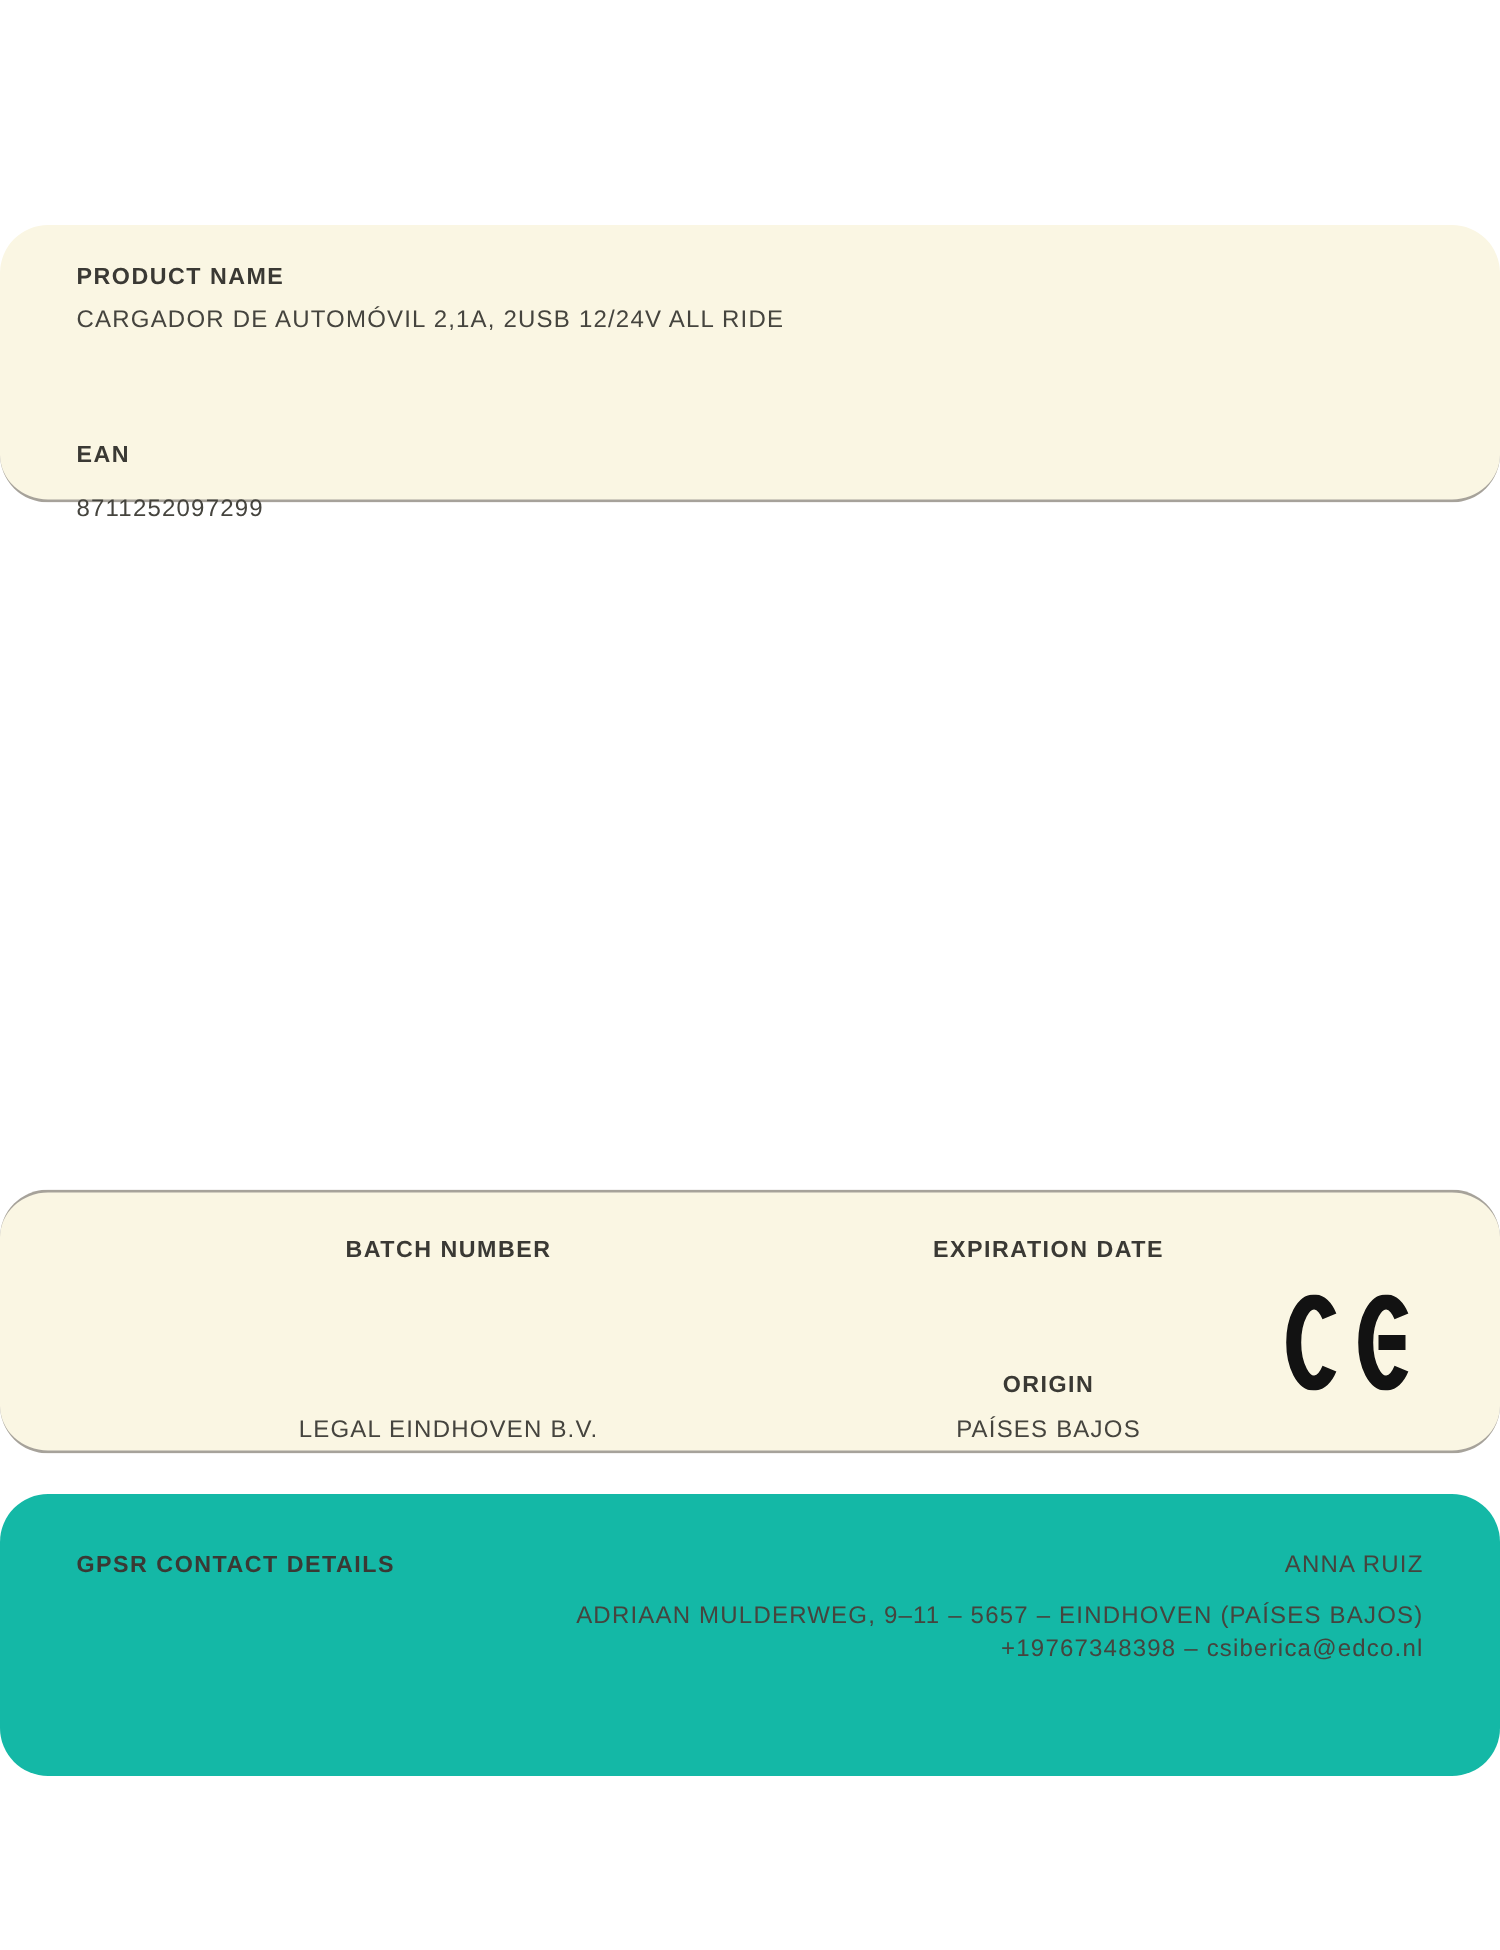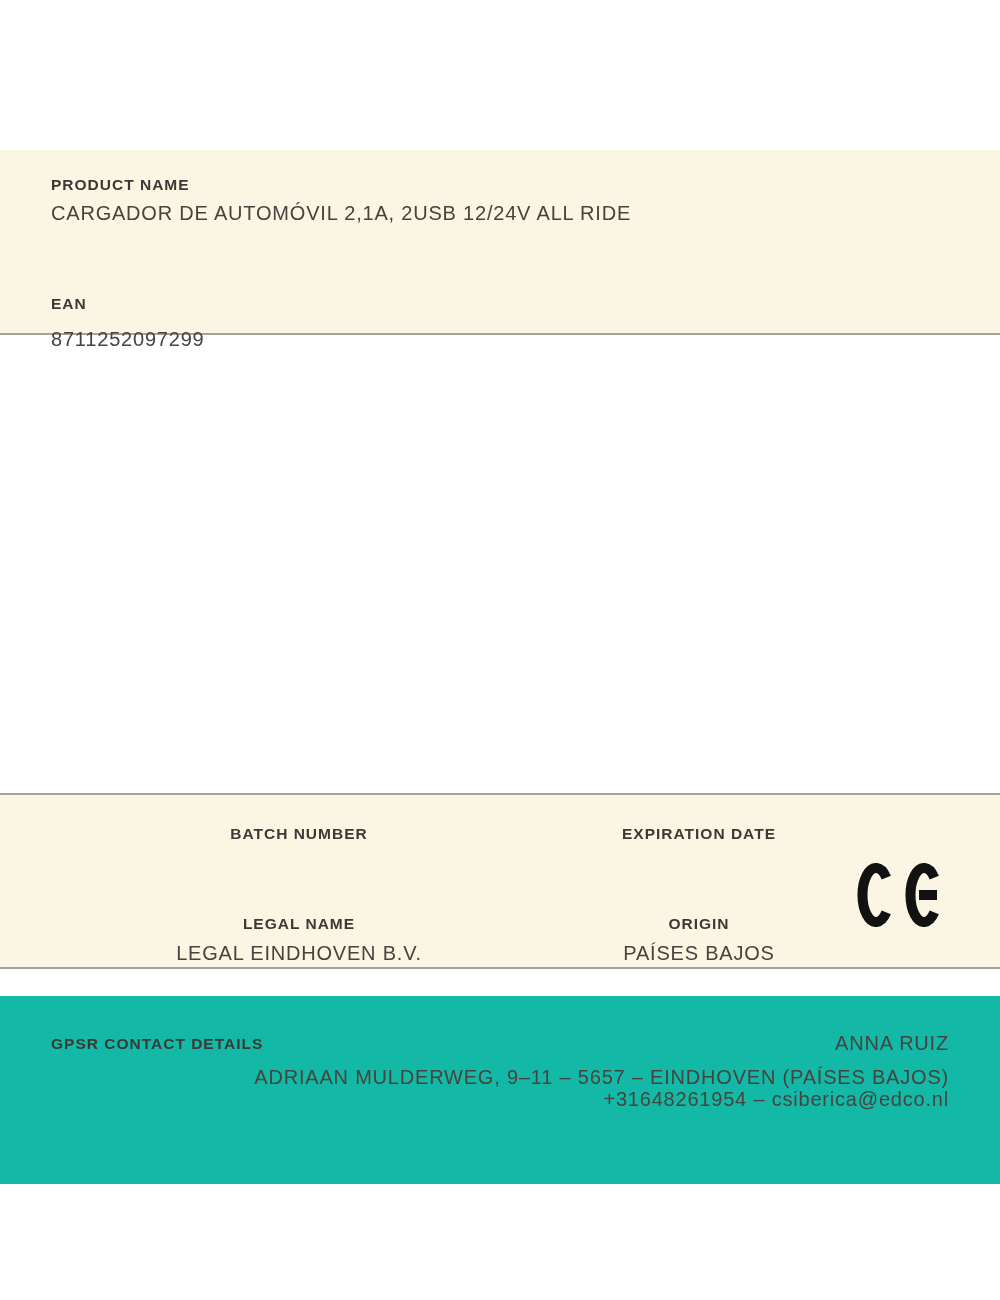--- a/index.html
+++ b/index.html
@@ -8,21 +8,21 @@
     font-family: "Liberation Sans", "DejaVu Sans", sans-serif;
     color: #3d3c37;
   }
   .page {
     position: relative;
     width: 1000px;
     height: 1300px;
     background: #ffffff;
     overflow: hidden;
   }
-  .band { position: absolute; left: 0; width: 1000px; }
+  .band { position: absolute; left: 0; width: 1000px; border-radius: 32px; }
   .sec-product {
     top: 150px; height: 185px;
     background: #faf6e3;
     border-bottom: 2px solid #a6a29a;
   }
   .sec-batch {
     top: 793px; height: 176px;
     background: #faf6e3;
     border-top: 2px solid #a6a29a;
     border-bottom: 2px solid #a6a29a;
@@ -34,21 +34,21 @@
   .label {
     font-weight: bold;
     font-size: 15.5px;
     line-height: 17px;
     letter-spacing: 1px;
     color: #3a3934;
     white-space: nowrap;
   }
   .value {
     font-weight: normal;
-    font-size: 20px;
+    font-size: 16px;
     line-height: 17px;
     letter-spacing: 0.8px;
     color: #45443e;
     white-space: nowrap;
   }
   .abs { position: absolute; }
   .col { width: 400px; text-align: center; }
   .right { text-align: right; }
   .ce { display: block; }
 </style>
@@ -64,37 +64,36 @@
     <div class="abs value" style="left:51px; top:161px;margin-top:20px;">8711252097299</div>
   </section>
 
   <section class="band sec-batch">
     <div class="abs col label" style="left:99px; top:30px;">BATCH NUMBER</div>
     <div class="abs col value" style="left:99px; top:60px;"></div>
 
     <div class="abs col label" style="left:499px; top:30px;">EXPIRATION DATE</div>
     <div class="abs col value" style="left:499px; top:60px;"></div>
 
-    <div class="abs col label" style="left:99px; top:120px;">LEGAL NAME</div>
     <div class="abs col value" style="left:99px; top:150px;">LEGAL EINDHOVEN B.V.</div>
 
     <div class="abs col label" style="left:499px; top:120px;">ORIGIN</div>
     <div class="abs col value" style="left:499px; top:150px;">PAÍSES BAJOS</div>
 
     <span class="abs" style="left:857px; top:68px;">
       <svg class="ce" width="86" height="64" viewBox="0 0 86 64" aria-hidden="true">
         <g fill="none" stroke="#121212" stroke-width="10">
           <path d="M 29.3 14.6 A 13.5 27 0 1 0 29.3 49.4"></path>
           <path d="M 77.3 14.6 A 13.5 27 0 1 0 77.3 49.4"></path>
           <path d="M 62 32 H 80"></path>
         </g>
       </svg>
     </span>
   </section>
 
   <section class="band sec-gpsr">
     <div class="abs label" style="left:51px; top:39px;">GPSR CONTACT DETAILS</div>
     <div class="abs value right" style="right:51px; top:39px;">ANNA RUIZ</div>
     <div class="abs value right" style="right:51px; top:73px;">ADRIAAN MULDERWEG, 9–11 – 5657 – EINDHOVEN (PAÍSES BAJOS)</div>
-    <div class="abs value right" style="right:51px; top:95px;">+31648261954 – csiberica@edco.nl</div>
+    <div class="abs value right" style="right:51px; top:95px;">+19767348398 – csiberica@edco.nl</div>
   </section>
 
 </div>
 
 </body></html>

